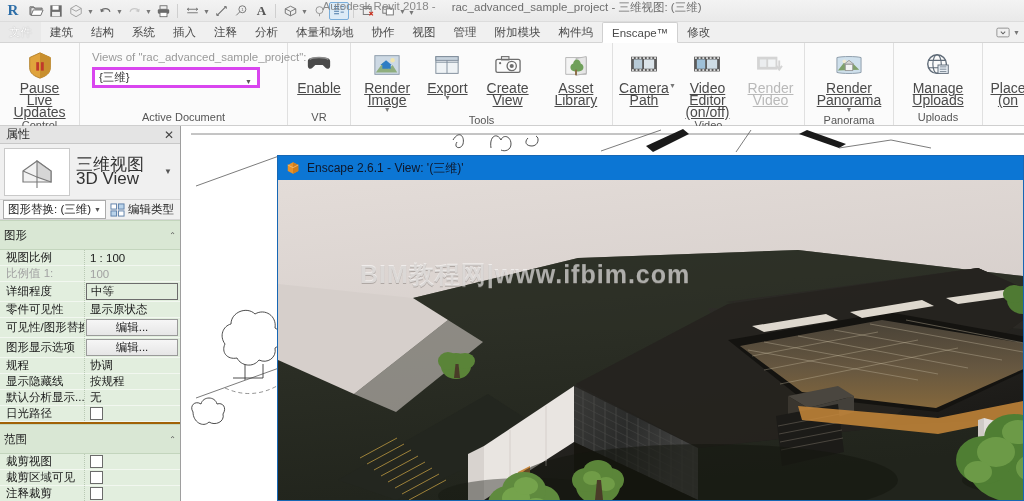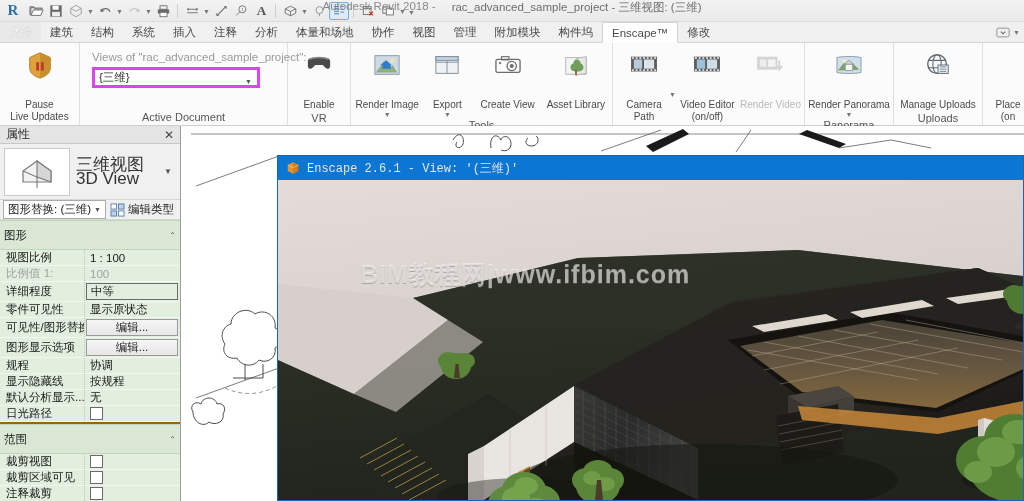--- a/index.html
+++ b/index.html
@@ -73,21 +73,21 @@
   }
   .panel-body{ flex:1; display:flex; align-items:flex-start; padding-top:4px; }
   .panel-title{
     height:15px; line-height:15px; text-align:center; font-size:11px; color:#555;
   }
   .btn{
     width:62px; display:flex;flex-direction:column;align-items:center;
     padding:2px 1px 0; cursor:default; text-align:center;
   }
   .btn .ico{ height:32px; display:flex;align-items:center;justify-content:center; }
-  .btn .lbl{ font-size:10px; color:#4a4a4a; line-height:12px; margin-top:18px; }
+  .btn .lbl{ font-size:14px; color:#4a4a4a; line-height:12px; margin-top:1px;text-decoration:underline; }
   .btn.dim .lbl{ color:#b9b9b9; }
   .btn.dim .ico{ opacity:.35; }
   .btn .dd{ font-size:7px; color:#777; line-height:6px; margin-top:1px;}
   .btn.w80{width:84px;}
   .btn.w72{width:76px;}
   .btn.w58{width:58px;}
   .btn-row{display:flex; align-items:flex-start;}
   .cp-wrap{display:flex;align-items:center;}
   .cp-dd{font-size:7px;color:#777;margin-left:-4px;padding-top:18px;}
 
@@ -181,21 +181,21 @@
   #canvas-inner{position:absolute;left:10px;top:0;width:833px;height:375px;background:#fff;}
 
   
   #enscape{
     position:absolute; left:277px; top:155px; width:747px; height:346px;
     border:1px solid #1667b5; background:#d8d2cf;
     overflow:hidden;
   }
   #ens-title{
     height:24px; background:#0c76d4; display:flex; align-items:center; padding-left:8px;
-    color:#e5e5e5; font-size:12px;font-family:Liberation Mono, monospace;
+    color:#0f172a; font-size:12px;
   }
   #ens-title .ens-logo{ margin-right:7px; display:flex;align-items:center;}
   #ens-body{ position:relative; width:745px; height:320px; overflow:hidden; background:#d9d3d0; }
   #watermark{
     position:absolute; left:82px; top:78px; width:420px; height:30px;
     font-size:25px; font-weight:bold; letter-spacing:1px;
     color:rgba(255,255,255,.55);
     text-shadow: 0 1px 0 rgba(120,112,108,.45);
     font-family:"Liberation Sans",sans-serif;
     white-space:nowrap; pointer-events:none;

